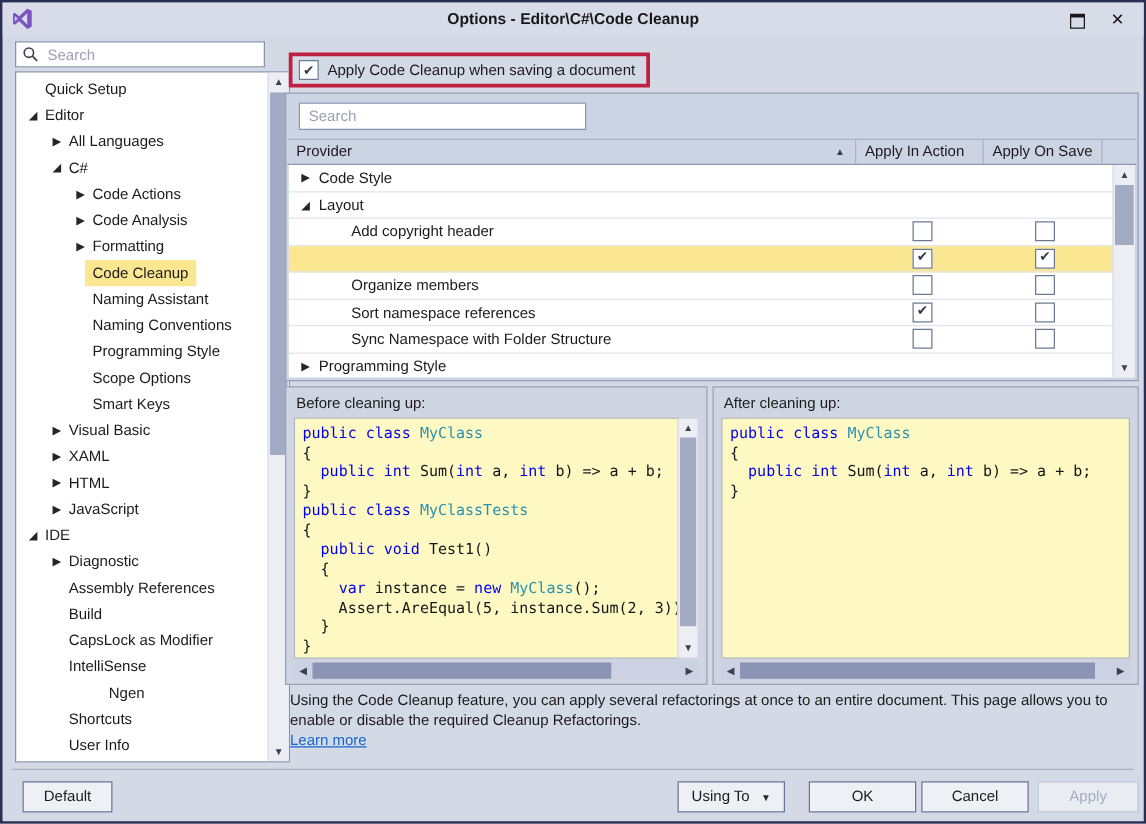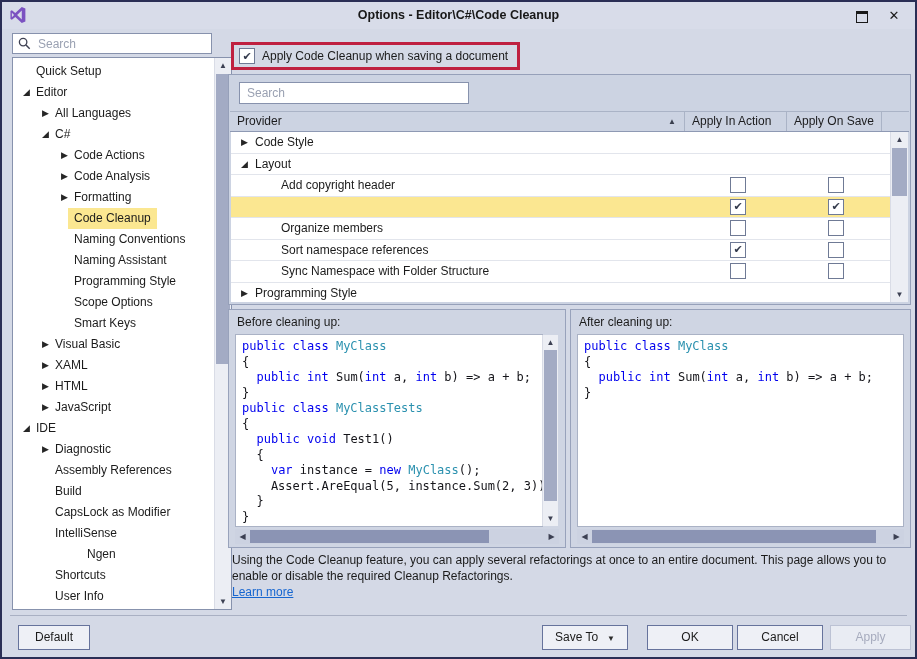--- a/index.html
+++ b/index.html
@@ -57,21 +57,21 @@
   .t-rows{position:absolute;left:0;top:0;right:17px;bottom:0}
   .t-row{position:relative;height:21.5px;line-height:21px;border-bottom:1px solid #e2e5ec;box-sizing:border-box}
   .t-row.hl{background:var(--yellow)}
   .t-arrow{position:absolute;left:10px;top:0;font-size:9px;color:#262626}
   .t-label{position:absolute;top:0;white-space:nowrap}
   .t-row .cbx{position:absolute;top:2px}
   .gb-body .vscroll{right:0;top:0;bottom:0;width:17px}
   
   .preview{position:absolute;top:307px;height:239px;background:#cfd5e3;border:1px solid #98a2bb;box-sizing:border-box}
   .pv-label{position:absolute;left:8px;top:5px}
-  .pv-code{position:absolute;left:6px;top:24px;bottom:20px;background:#ffffff;border:1px solid #aab2c5;
+  .pv-code{position:absolute;left:6px;top:24px;bottom:20px;background:#fef9c3;border:1px solid #aab2c5;
     font-family:"DejaVu Sans Mono",monospace;font-size:12px;line-height:15.5px;color:#15151a;
     padding:4px 6px;white-space:pre;overflow:hidden;box-sizing:border-box}
   .ck{color:var(--kw)} .cy{color:var(--ty)}
   .preview .vscroll{right:7px;top:25px;bottom:21px;width:15px}
   .preview .hscroll{left:6px;right:6px;bottom:3px}
   
   .desc{position:absolute;left:230px;top:551px;width:678px;line-height:1.32}
   .learn{color:var(--link);text-decoration:underline;cursor:pointer}
   .sep{position:absolute;left:8px;right:8px;top:613px;border-top:1px solid #a9b0c3}
   .btn{position:absolute;top:623px;height:25px;background:#eef0f6;border:1px solid #66739c;
@@ -134,24 +134,24 @@
           <span class="tree-label" style="left: 61px;">Code Analysis</span>
         </div>
         <div class="tree-row">
           <span class="tree-arrow" style="left: 48px;">▶</span>
           <span class="tree-label" style="left: 61px;">Formatting</span>
         </div>
         <div class="tree-row">
           <span class="tree-label sel" style="left: 55px;">Code Cleanup</span>
         </div>
         <div class="tree-row">
+          <span class="tree-label" style="left: 61px;">Naming Assistant</span>
+        </div>
+        <div class="tree-row">
           <span class="tree-label" style="left: 61px;">Naming Conventions</span>
-        </div>
-        <div class="tree-row">
-          <span class="tree-label" style="left: 61px;">Naming Assistant</span>
         </div>
         <div class="tree-row">
           <span class="tree-label" style="left: 61px;">Programming Style</span>
         </div>
         <div class="tree-row">
           <span class="tree-label" style="left: 61px;">Scope Options</span>
         </div>
         <div class="tree-row">
           <span class="tree-label" style="left: 61px;">Smart Keys</span>
         </div>
@@ -300,19 +300,19 @@
 
   <div class="desc">
     <span>Using the Code Cleanup feature, you can apply several refactorings at once to an entire document. This page allows you to enable or disable the required Cleanup Refactorings.</span><br>
     <span class="learn">Learn more</span>
   </div>
 
   <div class="sep"></div>
 
   <div class="btn" id="btn-default">Default</div>
   <div class="btn" id="btn-saveto">
-    <span>Save To</span><span class="dd-arrow">▼</span>
+    <span>Using To</span><span class="dd-arrow">▼</span>
   </div>
   <div class="btn" id="btn-ok">OK</div>
   <div class="btn" id="btn-cancel">Cancel</div>
   <div class="btn disabled" id="btn-apply">Apply</div>
 
 </div>
 
 </body></html>

